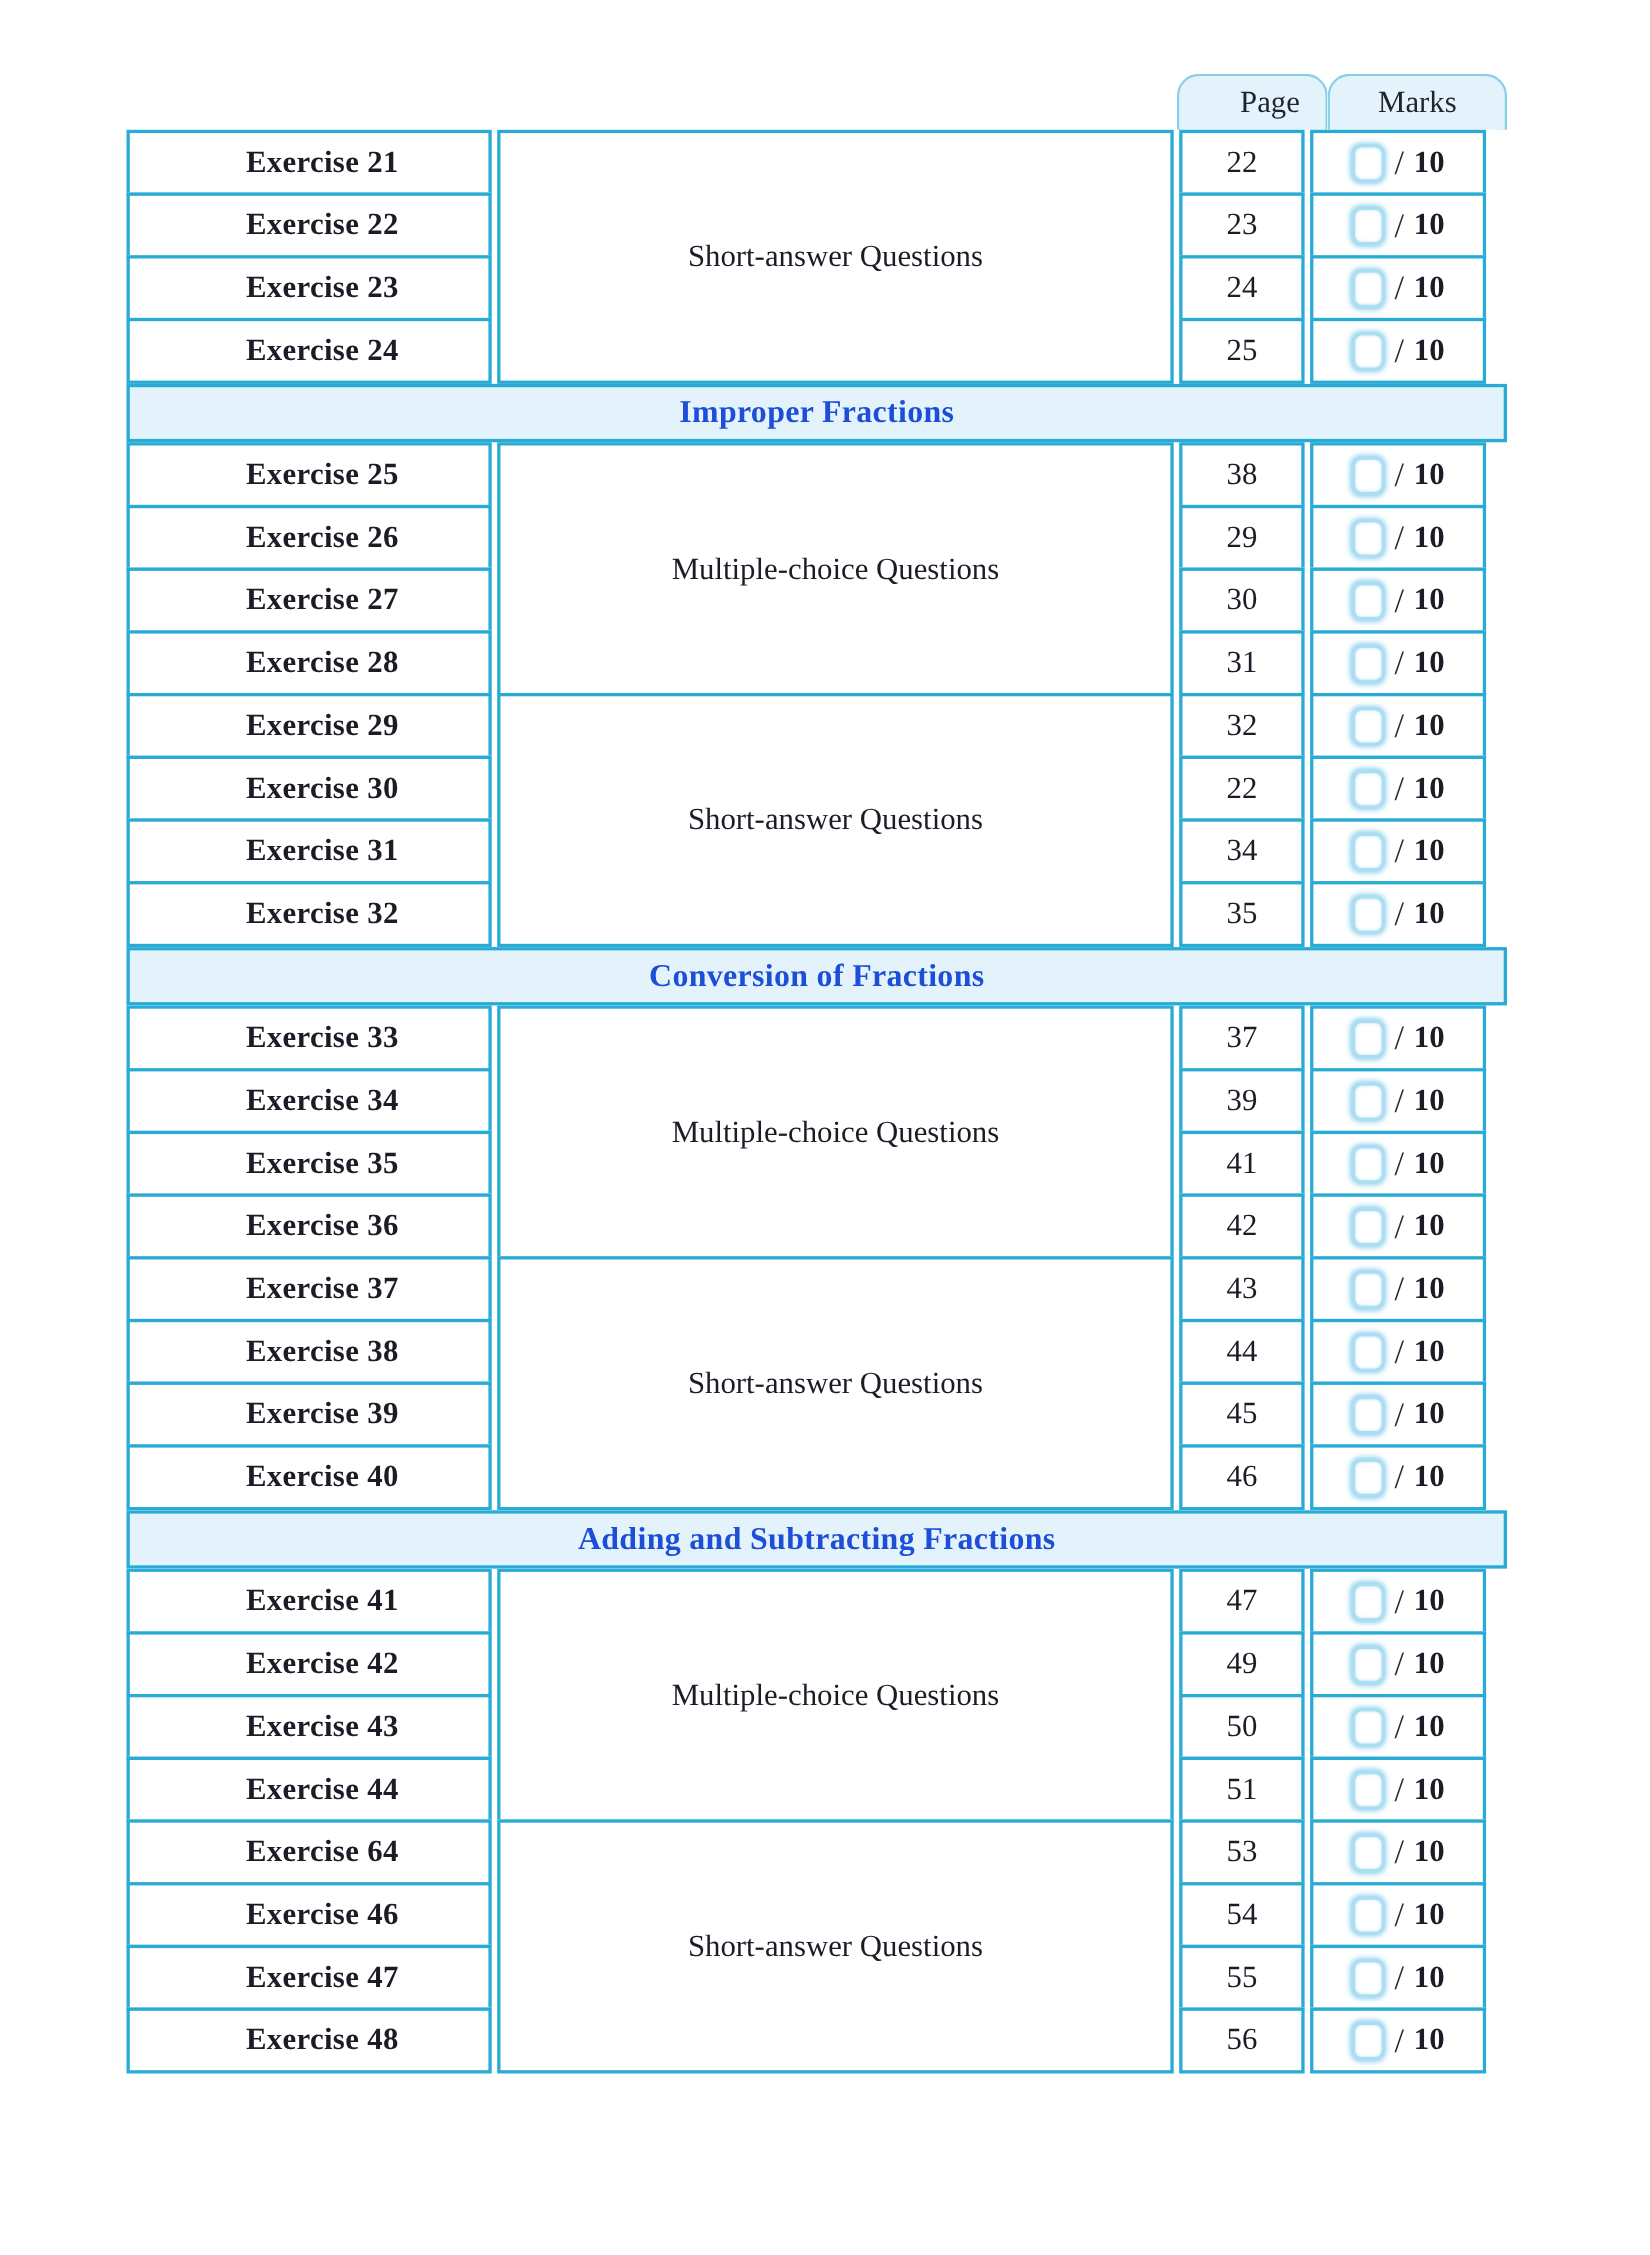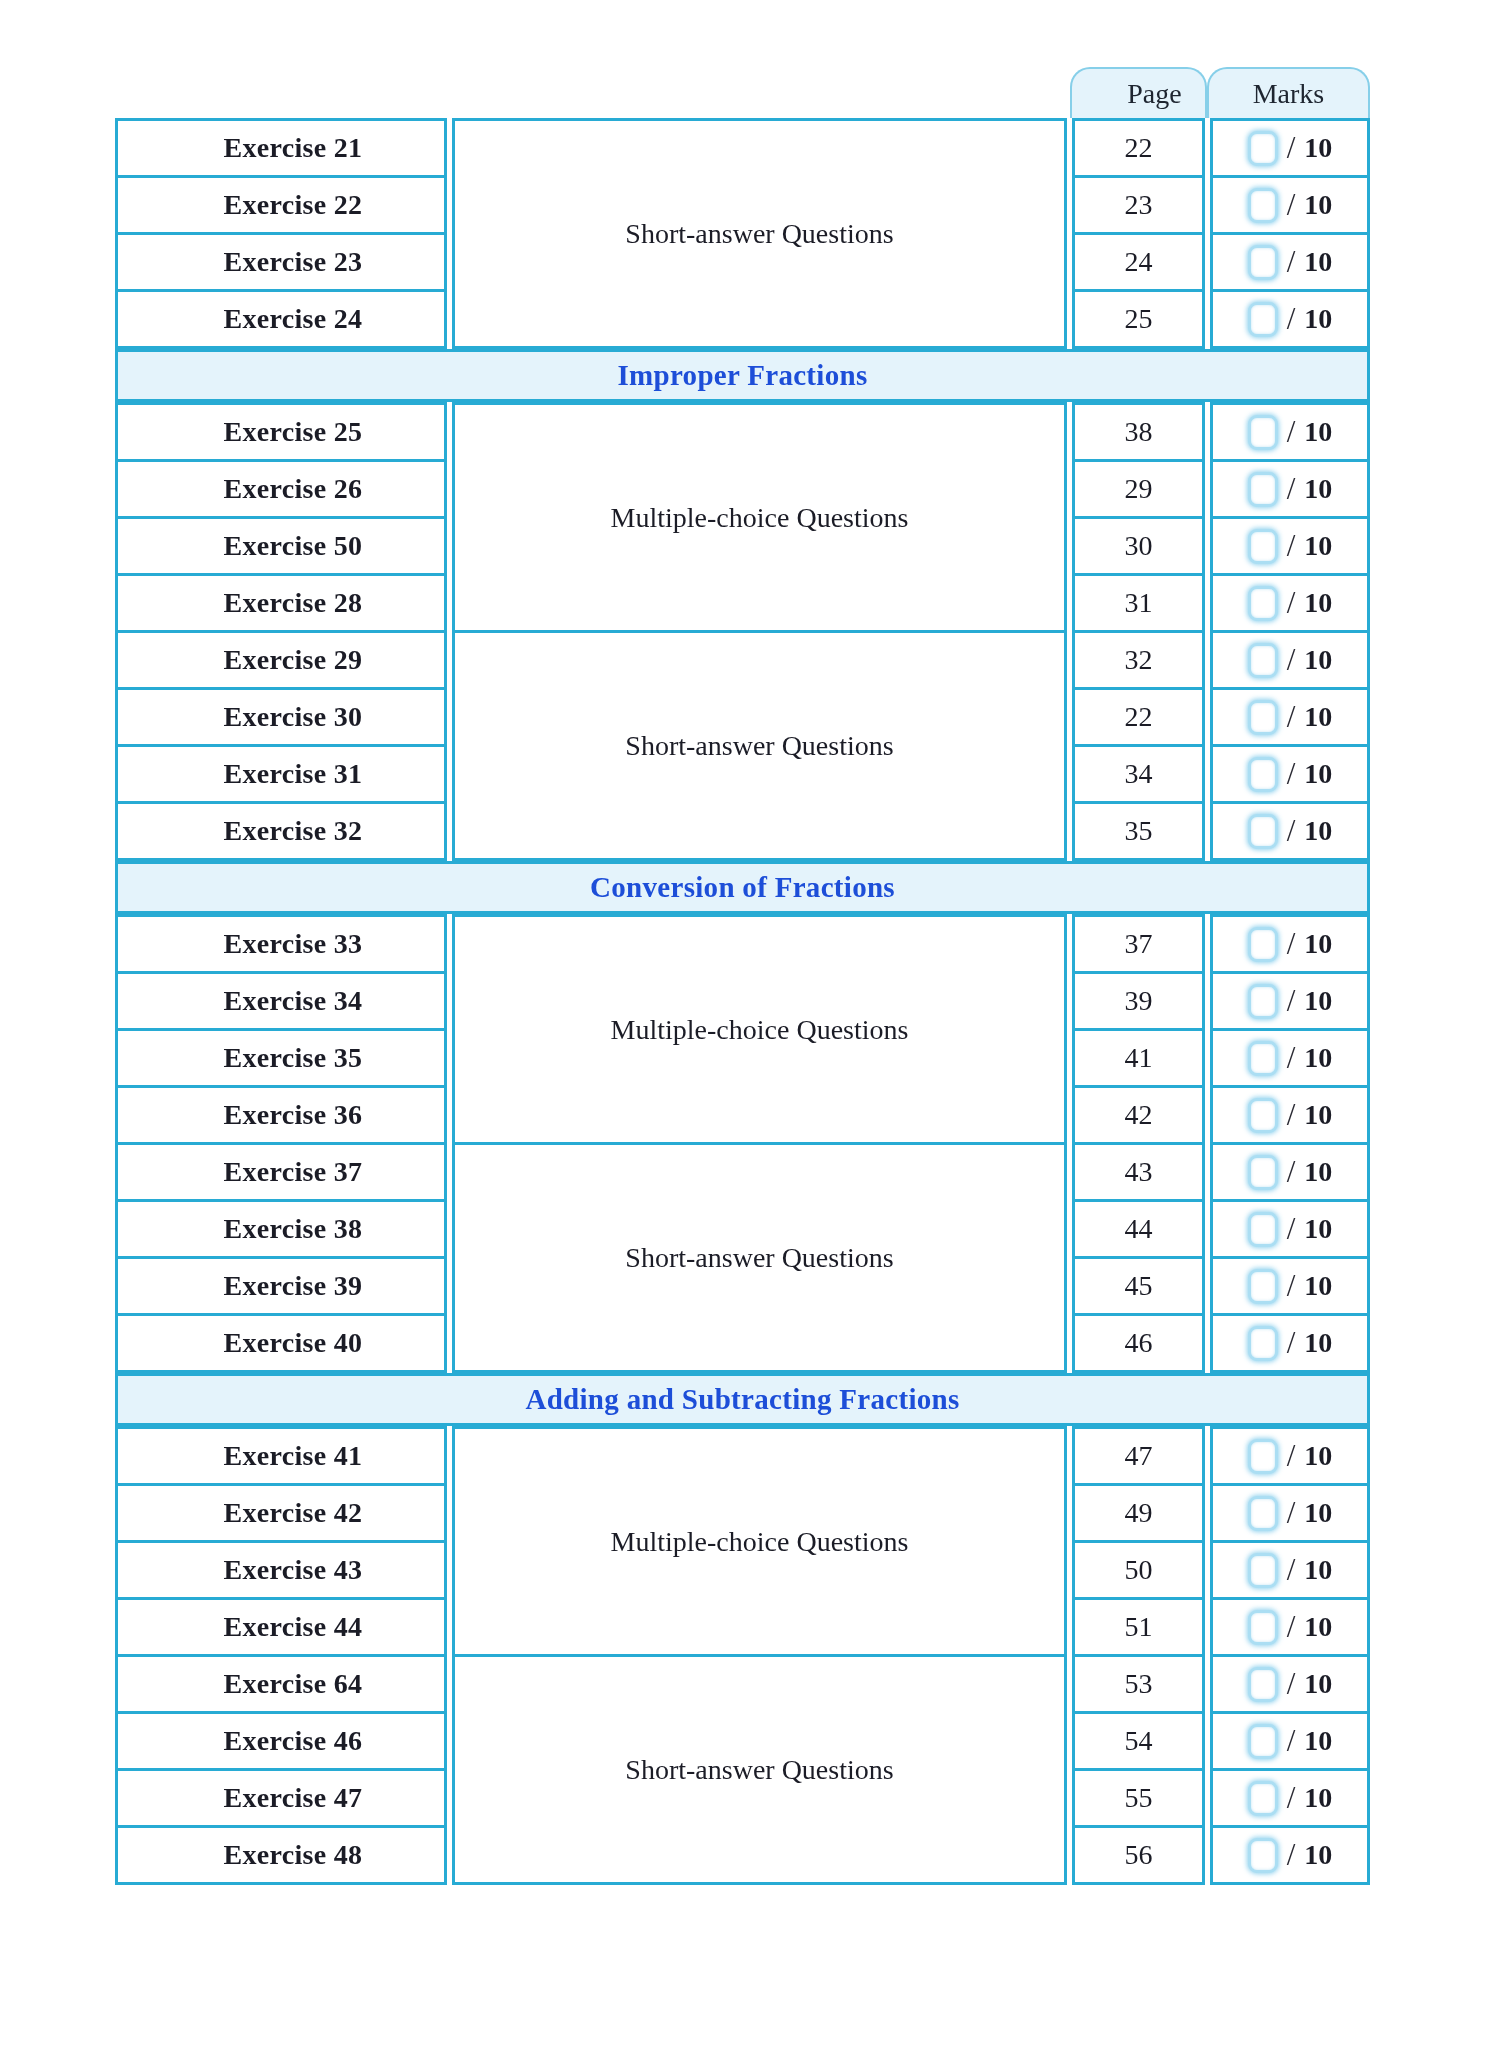--- a/index.html
+++ b/index.html
@@ -25,21 +25,21 @@
     display:flex;align-items:center;justify-content:center;
     font-size:28px;color:#1e2530;
   }
   .tab-page{margin-left:955px;width:137px;padding-left:32px;}
   .tab-marks{width:163px;}
   
   .group{display:flex;}
   .group + .group{margin-top:-3px;}
   .col-ex{width:332px;}
   .col-desc{width:615px;margin-left:5px;}
-  .col-page{width:133px;margin-left:5px;}
+  .col-page{width:114px;margin-left:5px;}
   .col-marks{width:160px;margin-left:5px;}
   .cell{
     box-sizing:border-box;border:3px solid var(--line);background:#fff;
     height:60px;display:flex;align-items:center;justify-content:center;
     font-size:28px;color:var(--ink);
   }
   .col-ex .cell + .cell,
   .col-page .cell + .cell,
   .col-marks .cell + .cell{margin-top:-3px;}
   .ex-cell{font-weight:bold;padding-left:24px;letter-spacing:.3px;}
@@ -111,21 +111,21 @@
             </div>
           </div>
         </div>
         <div class="section-header">
           <span>Improper Fractions</span>
         </div>
         <div class="group">
           <div class="col-ex">
             <div class="cell ex-cell">Exercise 25</div>
             <div class="cell ex-cell">Exercise 26</div>
-            <div class="cell ex-cell">Exercise 50</div>
+            <div class="cell ex-cell">Exercise 27</div>
             <div class="cell ex-cell">Exercise 28</div>
           </div>
           <div class="col-desc">
             <div class="cell desc-cell">Multiple-choice Questions</div>
           </div>
           <div class="col-page">
             <div class="cell page-cell">38</div>
             <div class="cell page-cell">29</div>
             <div class="cell page-cell">30</div>
             <div class="cell page-cell">31</div>

